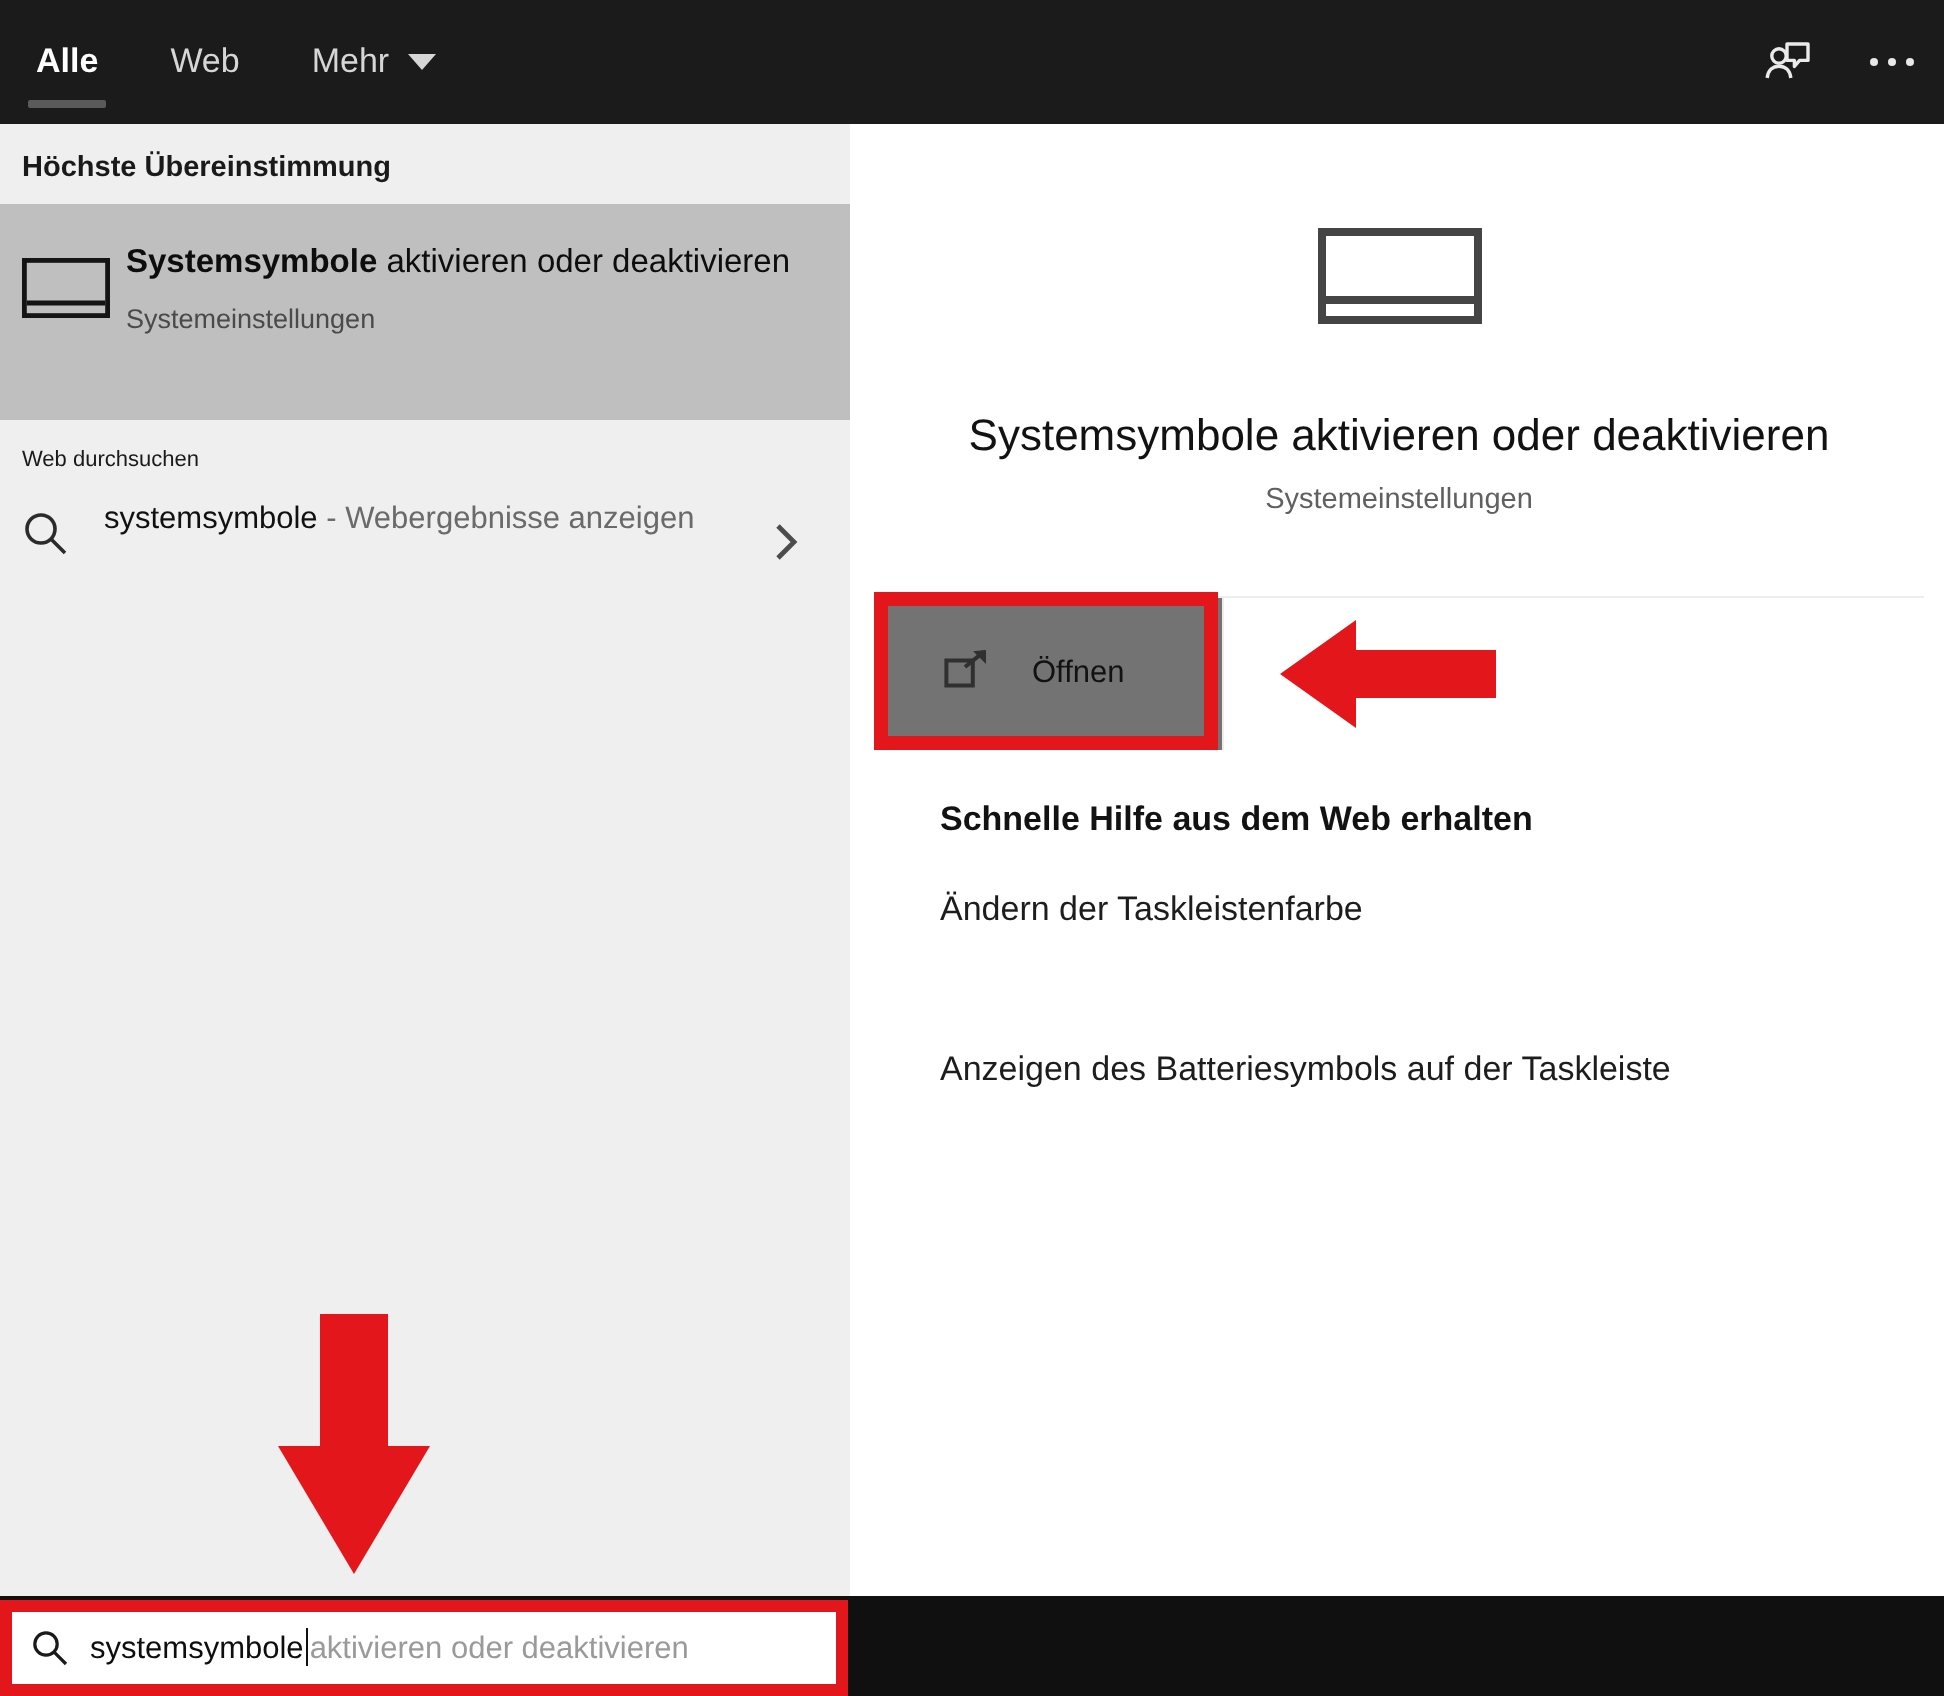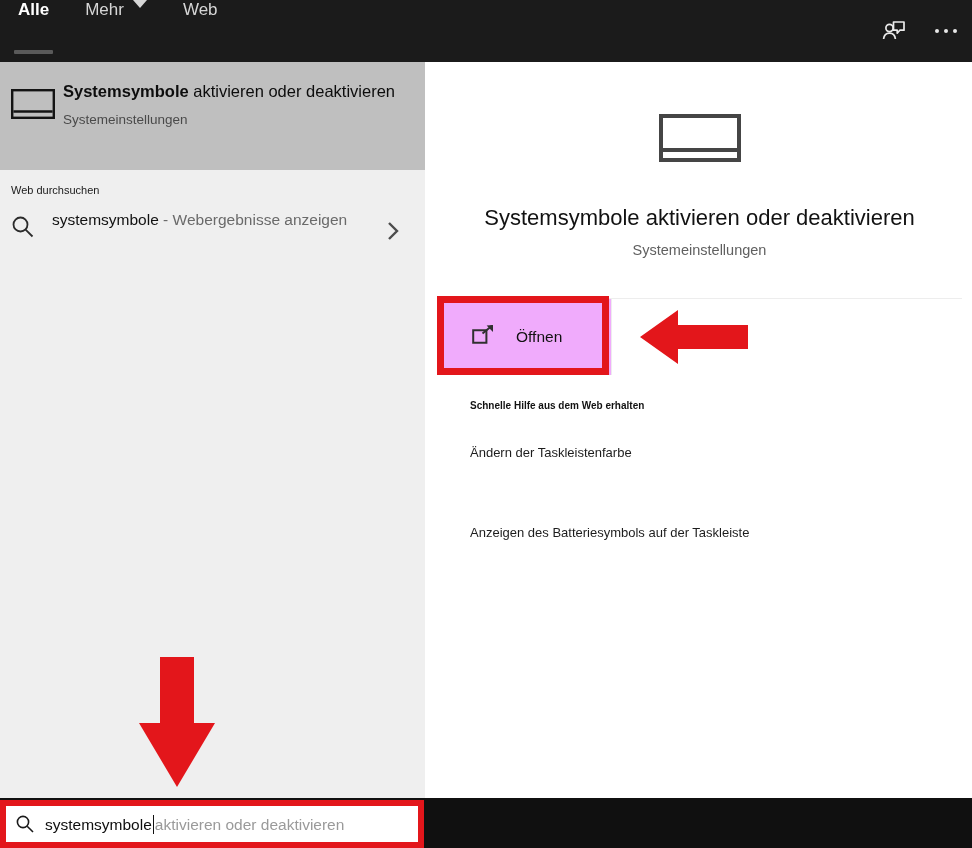--- a/index.html
+++ b/index.html
@@ -12,21 +12,21 @@
   }
   #app{position:relative;width:972px;height:848px;}
 
   
   .header{
     position:absolute;left:0;top:0;width:972px;height:62px;
     background:#1b1b1b;
   }
   .tabs{position:absolute;left:0;top:0;height:62px;display:flex;align-items:center;}
   .tab{
-    position:relative;height:62px;display:flex;justify-content:center;
+    position:relative;height:62px;display:flex;align-items:center;justify-content:center;
     color:#d6d6d6;font-size:17px;padding:0 18px;cursor:default;
   }
   .tab.active{color:#ffffff;font-weight:bold;}
   .tab .underline{
     position:absolute;left:14px;right:14px;bottom:8px;height:4px;background:#5a5a5a;border-radius:1px;
   }
   .tab .caret{
     display:inline-block;margin-left:9px;width:0;height:0;
     border-left:7px solid transparent;border-right:7px solid transparent;
     border-top:8px solid #d6d6d6;
@@ -78,31 +78,31 @@
     position:absolute;left:0;right:0;top:135px;text-align:center;
     font-size:22px;color:#121212;
   }
   .preview-sub{
     position:absolute;left:0;right:0;top:172px;text-align:center;
     font-size:14.5px;color:#606060;
   }
   .sep{position:absolute;left:0;right:0;top:228px;height:1px;background:#ededed;}
   .open-row{
     position:absolute;left:0;top:229px;width:174px;height:76px;
-    display:flex;align-items:center;cursor:default;background:#f0abfc;
+    display:flex;align-items:center;cursor:default;background:#737373;
   }
   .open-ico{margin-left:34px;width:24px;}
   .open-label{margin-left:21px;font-size:15.5px;color:#121212;}
   .open-sep{position:absolute;left:174px;top:229px;width:1px;height:76px;background:#ededed;}
 
   .help-head{
-    position:absolute;left:33px;top:330px;font-size:10px;font-weight:bold;color:#121212;
+    position:absolute;left:33px;top:330px;font-size:17px;font-weight:bold;color:#121212;
   }
   .help-link{
-    position:absolute;left:33px;font-size:13px;color:#1d1d1d;cursor:default;
+    position:absolute;left:33px;font-size:17px;color:#1d1d1d;cursor:default;
   }
   .help-link.l1{top:375px;}
   .help-link.l2{top:415px;}
   .help-link.l3{top:455px;}
 
   
   .ann-box{
     position:absolute;left:437px;top:296px;width:172px;height:79px;
     border:7px solid #e3161b;box-sizing:border-box;pointer-events:none;
   }
@@ -134,25 +134,25 @@
 
 <div id="app">
 
   <div class="header">
     <div class="tabs">
       <div class="tab active">
         <span>Alle</span>
         <span class="underline"></span>
       </div>
       <div class="tab">
+        <span>Web</span>
+      </div>
+      <div class="tab">
         <span>Mehr</span>
         <span class="caret"></span>
-      </div>
-      <div class="tab">
-        <span>Web</span>
       </div>
     </div>
 
     <div class="header-actions">
       <div class="hicon">
         <svg width="26" height="26" viewBox="0 0 26 26">
           <circle cx="8.5" cy="10" r="3.6" fill="none" stroke="#eaeaea" stroke-width="1.7"></circle>
           <path d="M2.6 21c0.4-4 2.9-5.9 5.9-5.9s5.5 1.9 5.9 5.9" fill="none" stroke="#eaeaea" stroke-width="1.7"></path>
           <path d="M12.5 4h10.5v8.2h-4.2l-2.6 3v-3h-3.7z" fill="none" stroke="#eaeaea" stroke-width="1.7" stroke-linejoin="round"></path>
         </svg>
@@ -162,20 +162,21 @@
           <i></i>
           <i></i>
           <i></i>
         </span>
       </div>
     </div>
   </div>
 
   <div class="leftpane">
 
+    <div class="section-head">Höchste Übereinstimmung</div>
 
     <div class="best-match">
       <div class="bm-icon">
         <svg width="44" height="30" viewBox="0 0 44 30">
           <rect x="1.2" y="1.2" width="41.6" height="27.6" fill="none" stroke="#141414" stroke-width="2.4"></rect>
           <line x1="2.4" y1="22.5" x2="41.6" y2="22.5" stroke="#141414" stroke-width="2.4"></line>
         </svg>
       </div>
       <div class="bm-text">
         <div class="bm-title"><b>Systemsymbole</b><span> aktivieren oder deaktivieren</span></div>

